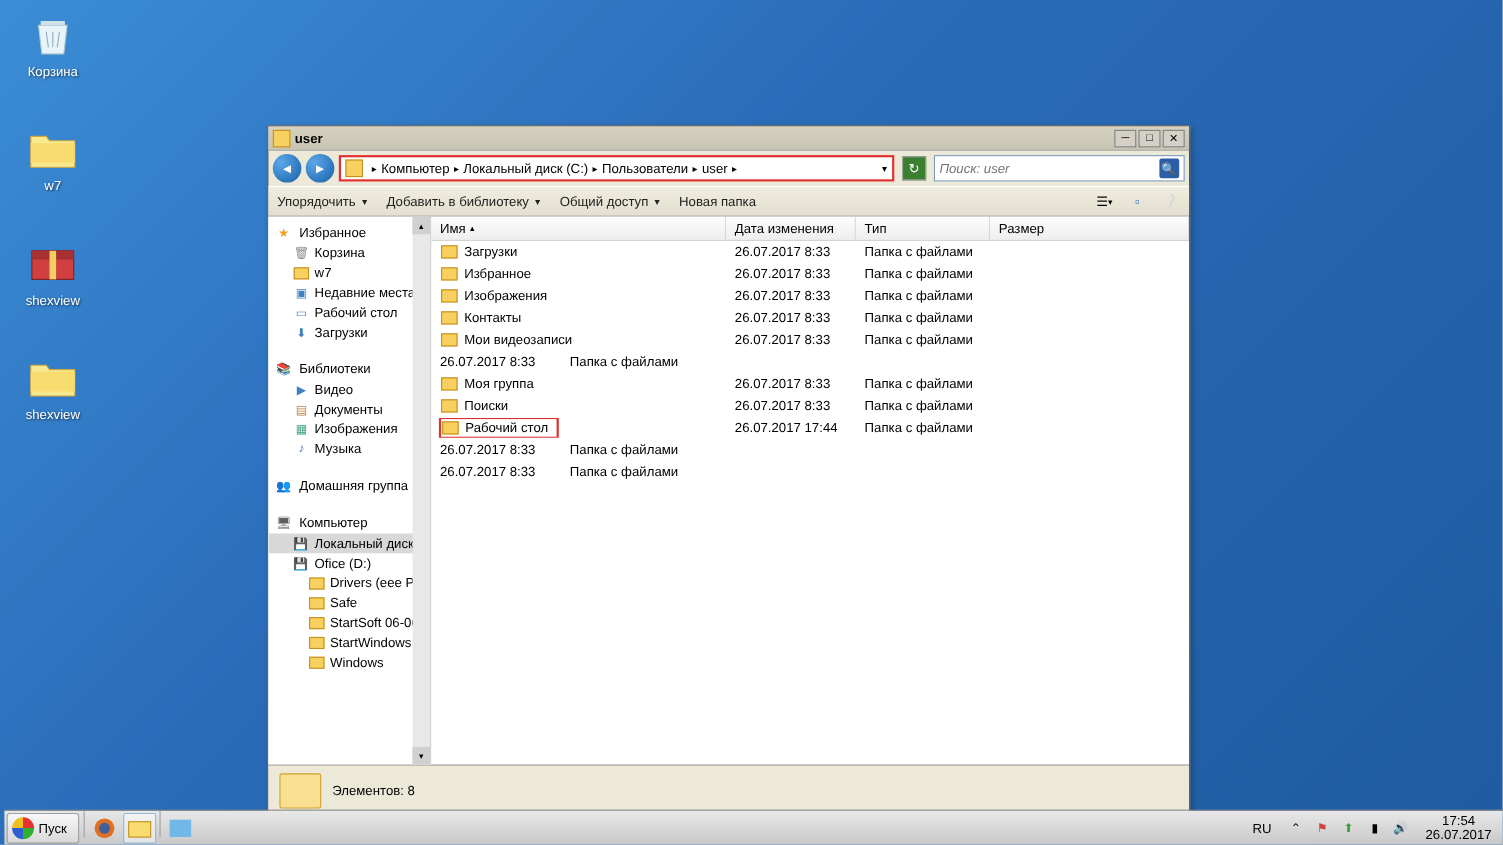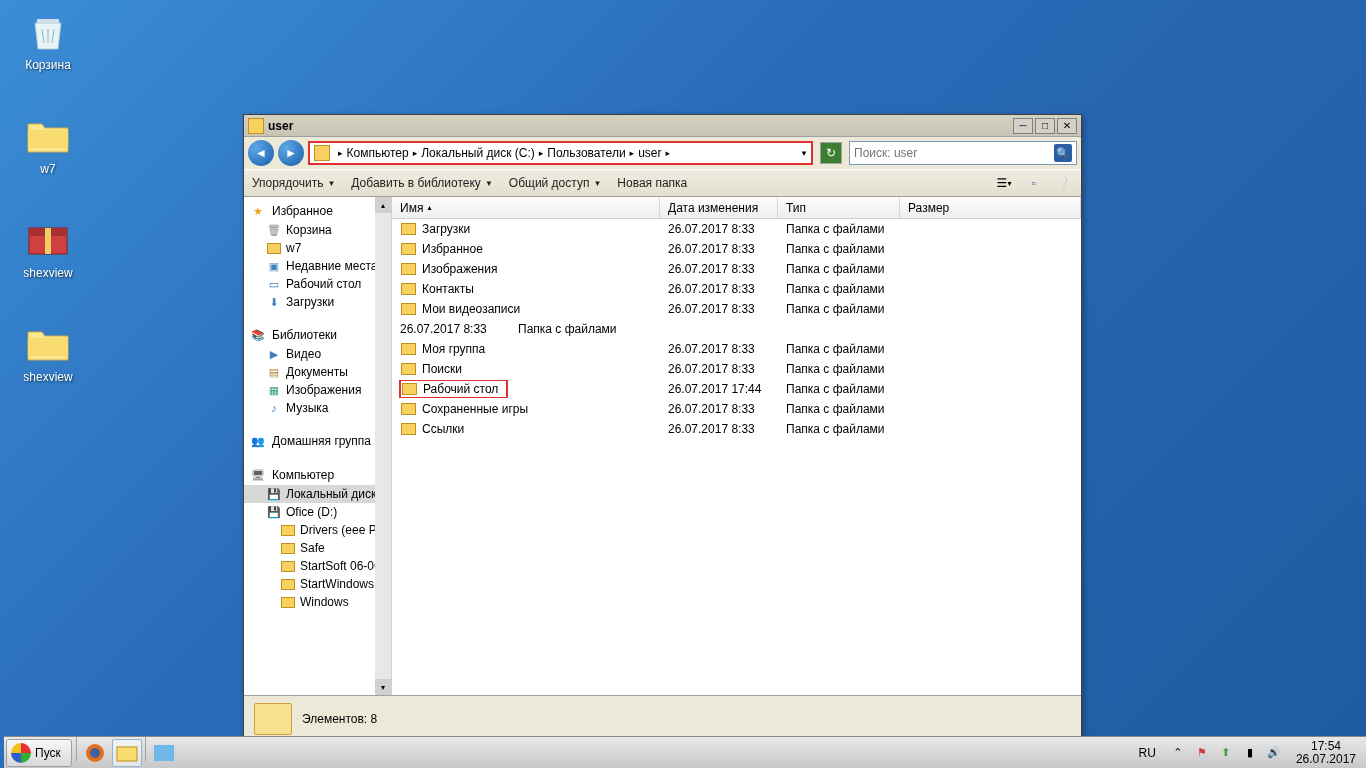--- a/index.html
+++ b/index.html
@@ -22,21 +22,21 @@
 .navbtn { width:26px; height:26px; border-radius:50%; display:flex; align-items:center; justify-content:center; color:#fff; }
 .navbtn.back { background:radial-gradient(circle at 30% 30%,#5ba8e8,#1a5fa8); }
 .navbtn.fwd { background:radial-gradient(circle at 30% 30%,#5ba8e8,#1a5fa8); }
 .addr-wrap { flex:1; height:24px; border:2px solid #e03030; display:flex; align-items:center; background:#fff; }
 .addr-ico { width:16px; height:16px; background:#f8d060; border:1px solid #c09020; margin:0 4px; }
 .breadcrumb { display:flex; align-items:center; font-size:12px; }
 .bc-sep { margin:0 4px; font-size:9px; }
 .addr-drop { width:14px; display:flex; justify-content:center; font-size:9px; }
 .refresh { width:22px; height:22px; background:#3a8030; color:#fff; display:flex; align-items:center; justify-content:center; border:1px solid #a0a0a0; margin:0 3px;}
 .searchbox { width:228px; height:24px; border:1px solid #7a9ab8; background:#fff; display:flex; align-items:center; padding:0 4px; }
-.searchbox input { border:none; outline:none; flex:1; font-size:12px; color:#701a75; }
+.searchbox input { border:none; outline:none; flex:1; font-size:12px; color:#701a75; font-style:italic; }
 .searchbtn { width:18px; height:18px; background:#2a5fa8; border-radius:2px; display:flex; align-items:center; justify-content:center; color:#fff; font-size:11px; }
 
 .toolbar { height:28px; border-top:1px solid #fff; border-bottom:1px solid #a0a0a0; background:linear-gradient(#f0ede0,#e2dfd0); display:flex; align-items:center; padding:0 8px; gap:16px; }
 .tbtn { font-size:12px; color:#222; display:flex; align-items:center; gap:4px; }
 .tbtn .dd { font-size:8px; }
 .toolbar-right { margin-left:auto; display:flex; align-items:center; gap:12px; }
 .tico { width:18px; height:18px; display:flex; align-items:center; justify-content:center; }
 
 .body-area { flex:1; display:flex; background:#fff; overflow:hidden; }
 .sidebar { width:148px; background:#fff; border-right:1px solid #d0d0d0; overflow:hidden; position:relative; }
@@ -397,37 +397,25 @@
                   <span class="fld"></span>
                 </span>
                 <span>Рабочий стол</span>
               </span>
             </div>
             <div class="cell" style="width:118px">26.07.2017 17:44</div>
             <div class="cell" style="width:122px">Папка с файлами</div>
             <div class="cell" style="flex:1"></div>
           </div>
           <div class="row">
-            <div class="cell name" style="width:268px">
-              <span class="fico">
-                <span class="fld"></span>
-              </span>
-              <span>Сохраненные игры</span>
-            </div>
-            <div class="cell" style="width:118px">26.07.2017 8:33</div>
-            <div class="cell" style="width:122px">Папка с файлами</div>
-            <div class="cell" style="flex:1"></div>
-          </div>
-          <div class="row">
-            <div class="cell name" style="width:268px">
-              <span class="fico">
-                <span class="fld"></span>
-              </span>
-              <span>Ссылки</span>
-            </div>
+            <div class="cell" style="width:118px">26.07.2017 8:33</div>
+            <div class="cell" style="width:122px">Папка с файлами</div>
+            <div class="cell" style="flex:1"></div>
+          </div>
+          <div class="row">
             <div class="cell" style="width:118px">26.07.2017 8:33</div>
             <div class="cell" style="width:122px">Папка с файлами</div>
             <div class="cell" style="flex:1"></div>
           </div>
         </div>
     </div>
   </div>
 
   <div class="statusbar">
     <div class="big-folder"></div>

